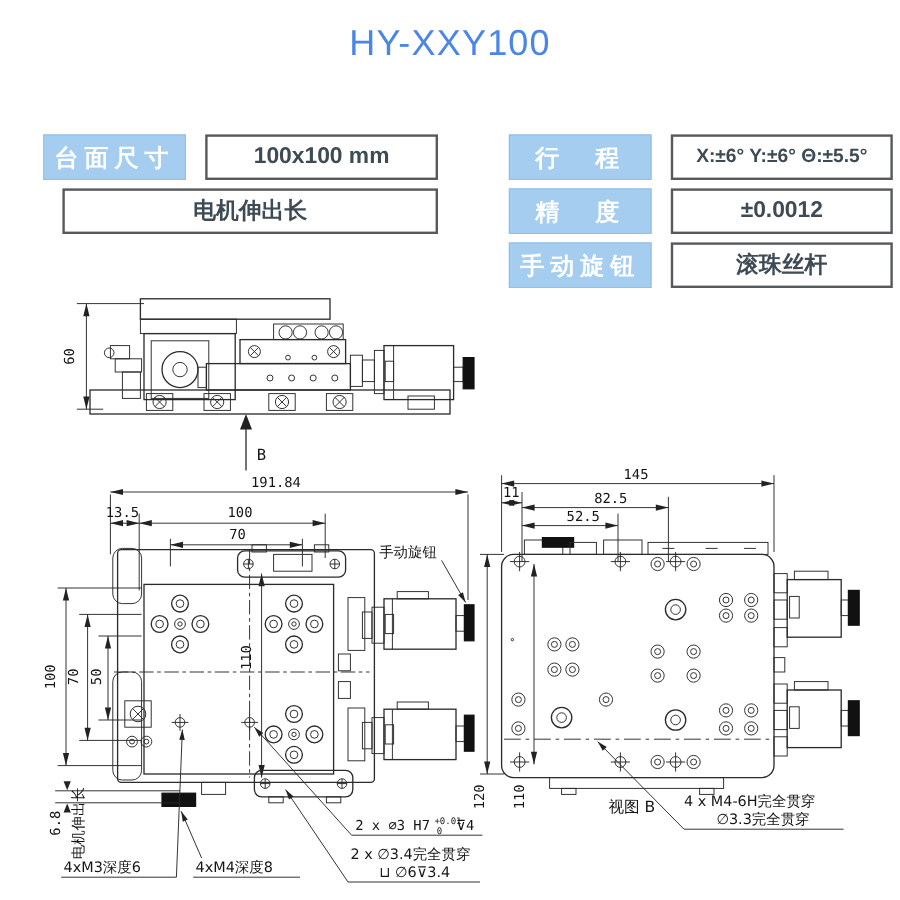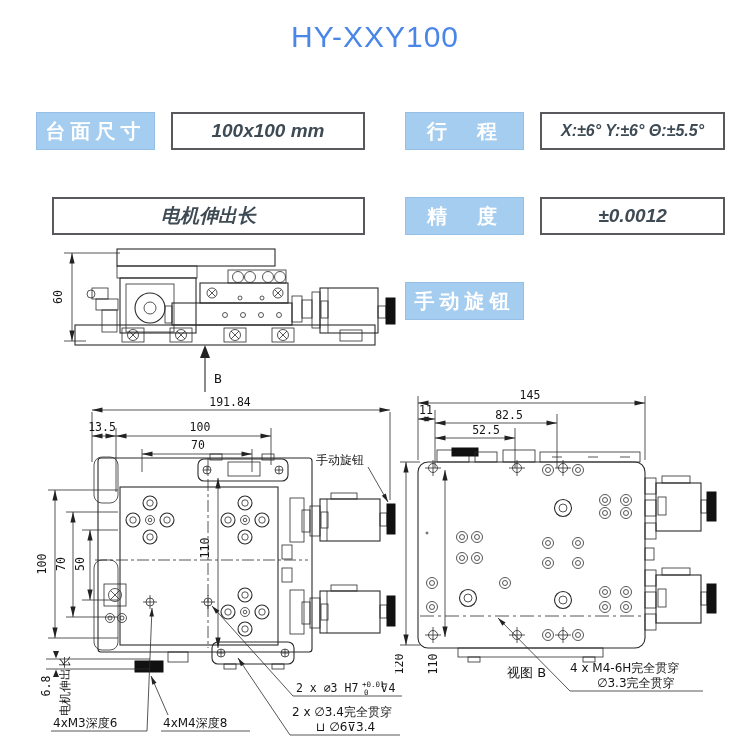--- a/index.html
+++ b/index.html
@@ -1,29 +1,29 @@
 <!DOCTYPE html>
 <html><head>
 <meta charset="utf-8">
 <style>
   html,body{margin:0;padding:0;background:#fff;}
   .page{position:relative;width:750px;height:750px;background:#ffffff;overflow:hidden;
         font-family:"Liberation Sans",sans-serif;}
   .title{position:absolute;left:0;top:20px;width:100%;text-align:center;
          color:#4a86e8;font-size:30px;font-weight:500;letter-spacing:1px;}
-  .spec-col{position:absolute;display:flex;flex-direction:column;gap:40px;}
+  .spec-col{position:absolute;display:flex;flex-direction:column;}
   .spec-col.left{left:36px;top:112px;width:329px;}
-  .spec-col.right{left:405px;top:112px;width:320px;}
+  .spec-col.right{left:424px;top:112px;width:320px;}
   .spec-row{display:flex;height:38px;margin-bottom:7px;}
   .spec-label{flex:0 0 119px;background:#a5cdef;border:1px solid #94c0e8;color:#ffffff;
               font-size:20px;font-weight:bold;display:flex;align-items:center;justify-content:center;
               letter-spacing:5px;box-sizing:border-box;}
   .spec-value{flex:1;margin-left:16px;background:#fff;border:2px solid #57595c;color:#3e4b55;
               font-size:19px;font-weight:bold;display:flex;align-items:center;justify-content:center;
-              box-sizing:border-box;white-space:nowrap;font-style:italic;}
+              box-sizing:border-box;white-space:nowrap;}
   .spec-value.small{font-size:16px;}
   svg{position:absolute;}
   svg line, svg rect, svg circle, svg path, svg polyline{stroke:#2b2b2b;fill:none;}
   .ln{stroke-width:1.1;}
   .ln2{stroke-width:0.8;}
   .dimln{stroke-width:0.8;}
   .fillb{fill:#111;stroke:#111;}
   svg text{font-family:"DejaVu Sans Mono",monospace;font-size:11.5px;fill:#151515;stroke:none;}
   svg text.cn{font-family:"DejaVu Sans",sans-serif;font-size:12px;}
   svg text.tol{font-size:7.5px;}
@@ -51,20 +51,21 @@
     <div class="spec-row">
       <div class="spec-label">行　程</div>
       <div class="spec-value small">X:±6°  Y:±6°  Θ:±5.5°</div>
     </div>
     <div class="spec-row">
       <div class="spec-label">精　度</div>
       <div class="spec-value">±0.0012</div>
     </div>
     <div class="spec-row">
       <div class="spec-label">手动旋钮</div>
+      <div class="spec-value">滚珠丝杆</div>
     </div>
   </div>
 
   <svg style="left:40px;top:245px;" width="360" height="150" viewBox="40 245 360 150">
     <defs>
       <marker id="dimA" markerWidth="12" markerHeight="8" refX="11.5" refY="4" orient="auto-start-reverse" markerUnits="userSpaceOnUse">
         <path class="arrowfill" d="M11.5,4 L1,1.4 L1,6.6 Z"></path>
       </marker>
     </defs>
 

